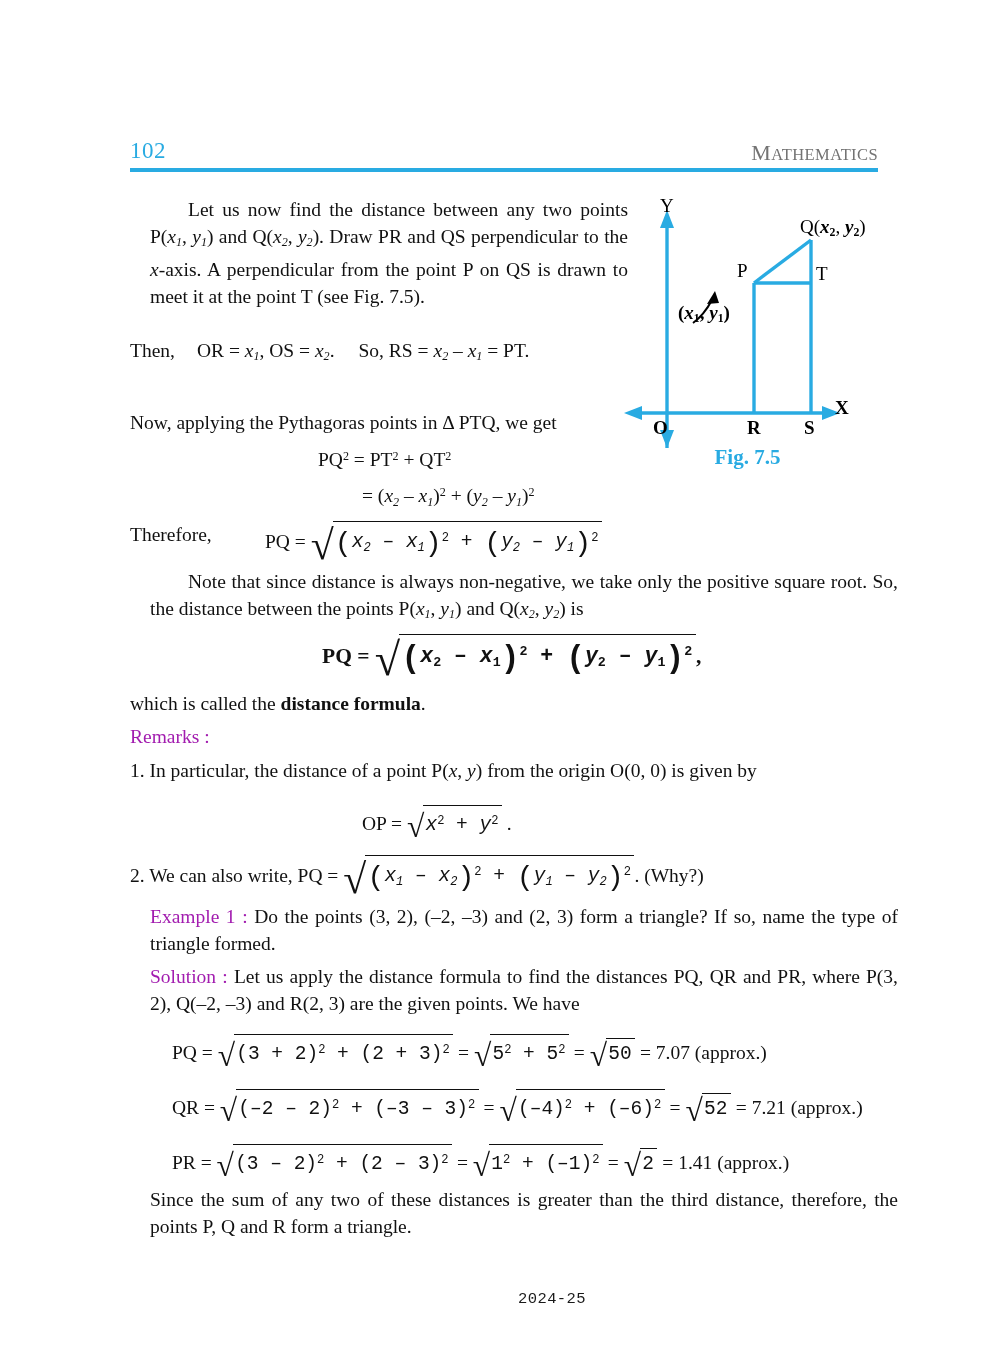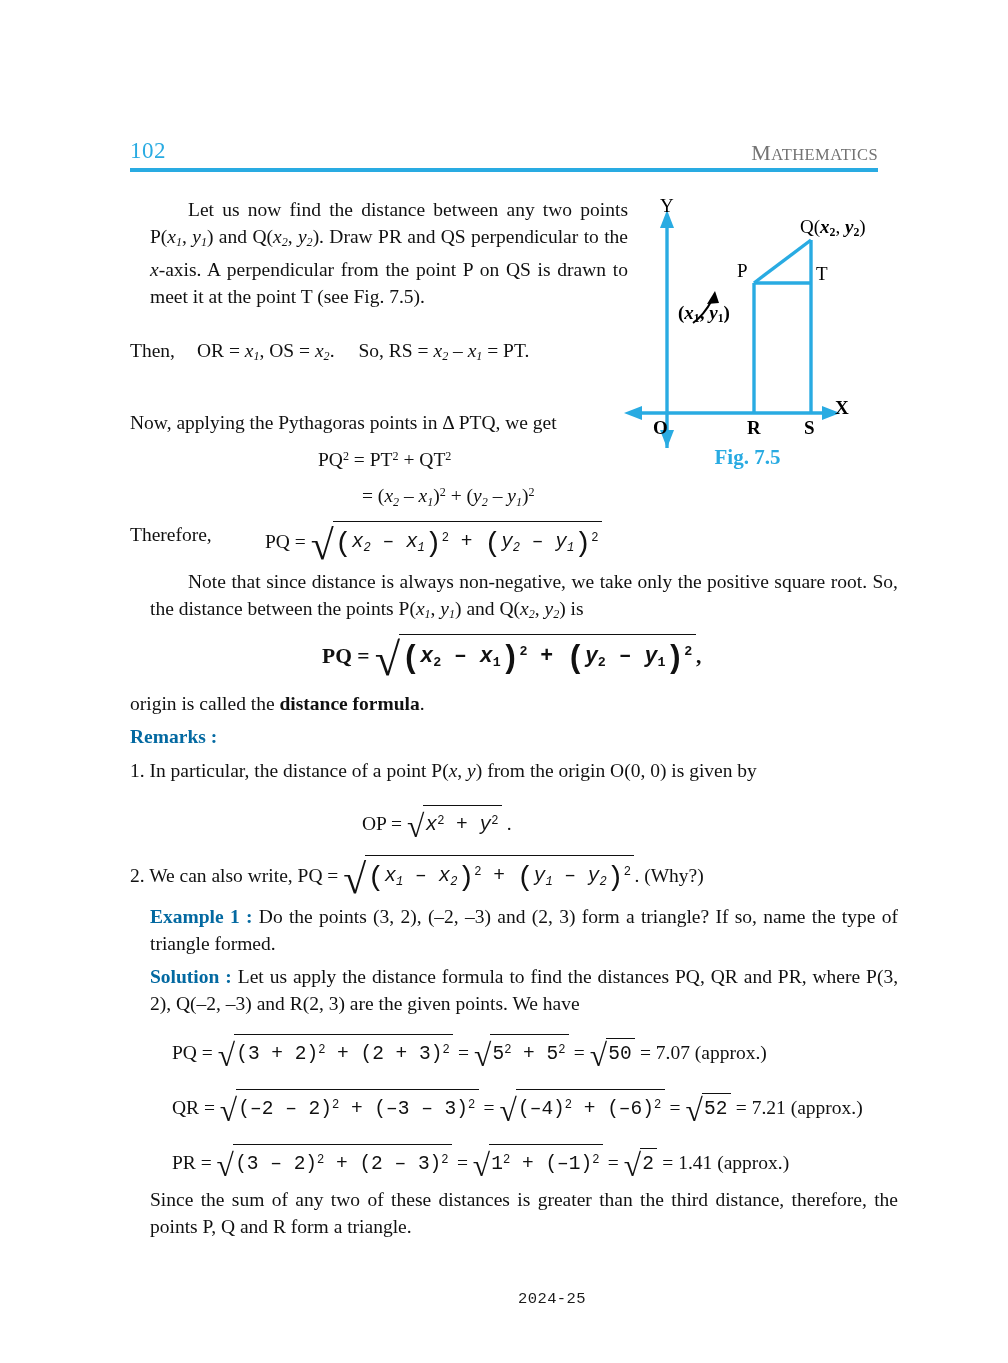--- a/index.html
+++ b/index.html
@@ -63,21 +63,21 @@
   .tb {
     position: absolute;
     font-size: 19.5px;
     line-height: 27px;
   }
   .just { text-align: justify; text-justify: inter-word; margin-left: 20px; }
   .indent { text-indent: 38px; }
 
   i, .it { font-style: italic; }
   .bold { font-weight: bold; }
-  .cyan { color: #0369a1; font-weight: bold; }
+  .cyan { color: #a21caf; font-weight: normal; }
 
   sub {
     font-size: 0.62em;
     vertical-align: -0.28em;
     font-style: italic;
   }
   sup {
     font-size: 0.62em;
     vertical-align: 0.52em;
     font-style: normal;
@@ -226,21 +226,21 @@
 
   <div class="tb" style="left:362px; top:479px;">= (<i>x</i><sub>2</sub> – <i>x</i><sub>1</sub>)<sup>2</sup> + (<i>y</i><sub>2</sub> – <i>y</i><sub>1</sub>)<sup>2</sup></div>
 
   <div class="tb" style="left:130px; top:521px;">Therefore,</div>
   <div class="tb" style="left:265px; top:521px;"><span>PQ  = </span><span class="rad big"><span class="sign">√</span><span class="body"><span class="par">(</span><i>x</i><sub>2</sub> – <i>x</i><sub>1</sub><span class="par">)</span><sup>2</sup> + <span class="par">(</span><i>y</i><sub>2</sub> – <i>y</i><sub>1</sub><span class="par">)</span><sup>2</sup></span></span></div>
 
   <div class="tb just indent" style="left:130px; top:568px; width:748px;"><span>Note that since distance is always non-negative, we take only the positive square root. So, the distance between the points P(</span><i>x</i><sub>1</sub>, <i>y</i><sub>1</sub><span>) and Q(</span><i>x</i><sub>2</sub>, <i>y</i><sub>2</sub><span>) is</span></div>
 
   <div class="tb bold" style="left:322px; top:634px; font-size:21.5px;"><span>PQ = </span><span class="rad big"><span class="sign">√</span><span class="body"><span class="par">(</span><i>x</i><sub class="up">2</sub> – <i>x</i><sub class="up">1</sub><span class="par">)</span><sup>2</sup> + <span class="par">(</span><i>y</i><sub class="up">2</sub> – <i>y</i><sub class="up">1</sub><span class="par">)</span><sup>2</sup></span></span><span>,</span></div>
 
-  <div class="tb" style="left:130px; top:690px;"><span>origin is called the </span><span class="bold">distance formula</span><span>.</span></div>
+  <div class="tb" style="left:130px; top:690px;"><span>which is called the </span><span class="bold">distance formula</span><span>.</span></div>
 
   <div class="tb cyan" style="left:130px; top:723px;">Remarks :</div>
 
   <div class="tb" style="left:130px; top:757px;">1. In particular, the distance of a point P(<i>x</i>, <i>y</i>) from the origin O(0, 0) is given by</div>
 
   <div class="tb" style="left:362px; top:805px;"><span>OP  = </span><span class="rad"><span class="sign">√</span><span class="body"><i>x</i><sup>2</sup> + <i>y</i><sup>2</sup></span></span> <span>.</span></div>
 
   <div class="tb" style="left:130px; top:855px;"><span>2. We can also write, PQ = </span><span class="rad big"><span class="sign">√</span><span class="body"><span class="par">(</span><i>x</i><sub>1</sub> – <i>x</i><sub>2</sub><span class="par">)</span><sup>2</sup> + <span class="par">(</span><i>y</i><sub>1</sub> – <i>y</i><sub>2</sub><span class="par">)</span><sup>2</sup></span></span><span>. (Why?)</span></div>
 
   <div class="tb just" style="left:130px; top:903px; width:748px;"><span class="cyan">Example 1 :</span><span> Do the points (3, 2), (–2, –3) and (2, 3) form a triangle? If so, name the type of triangle formed.</span></div>

